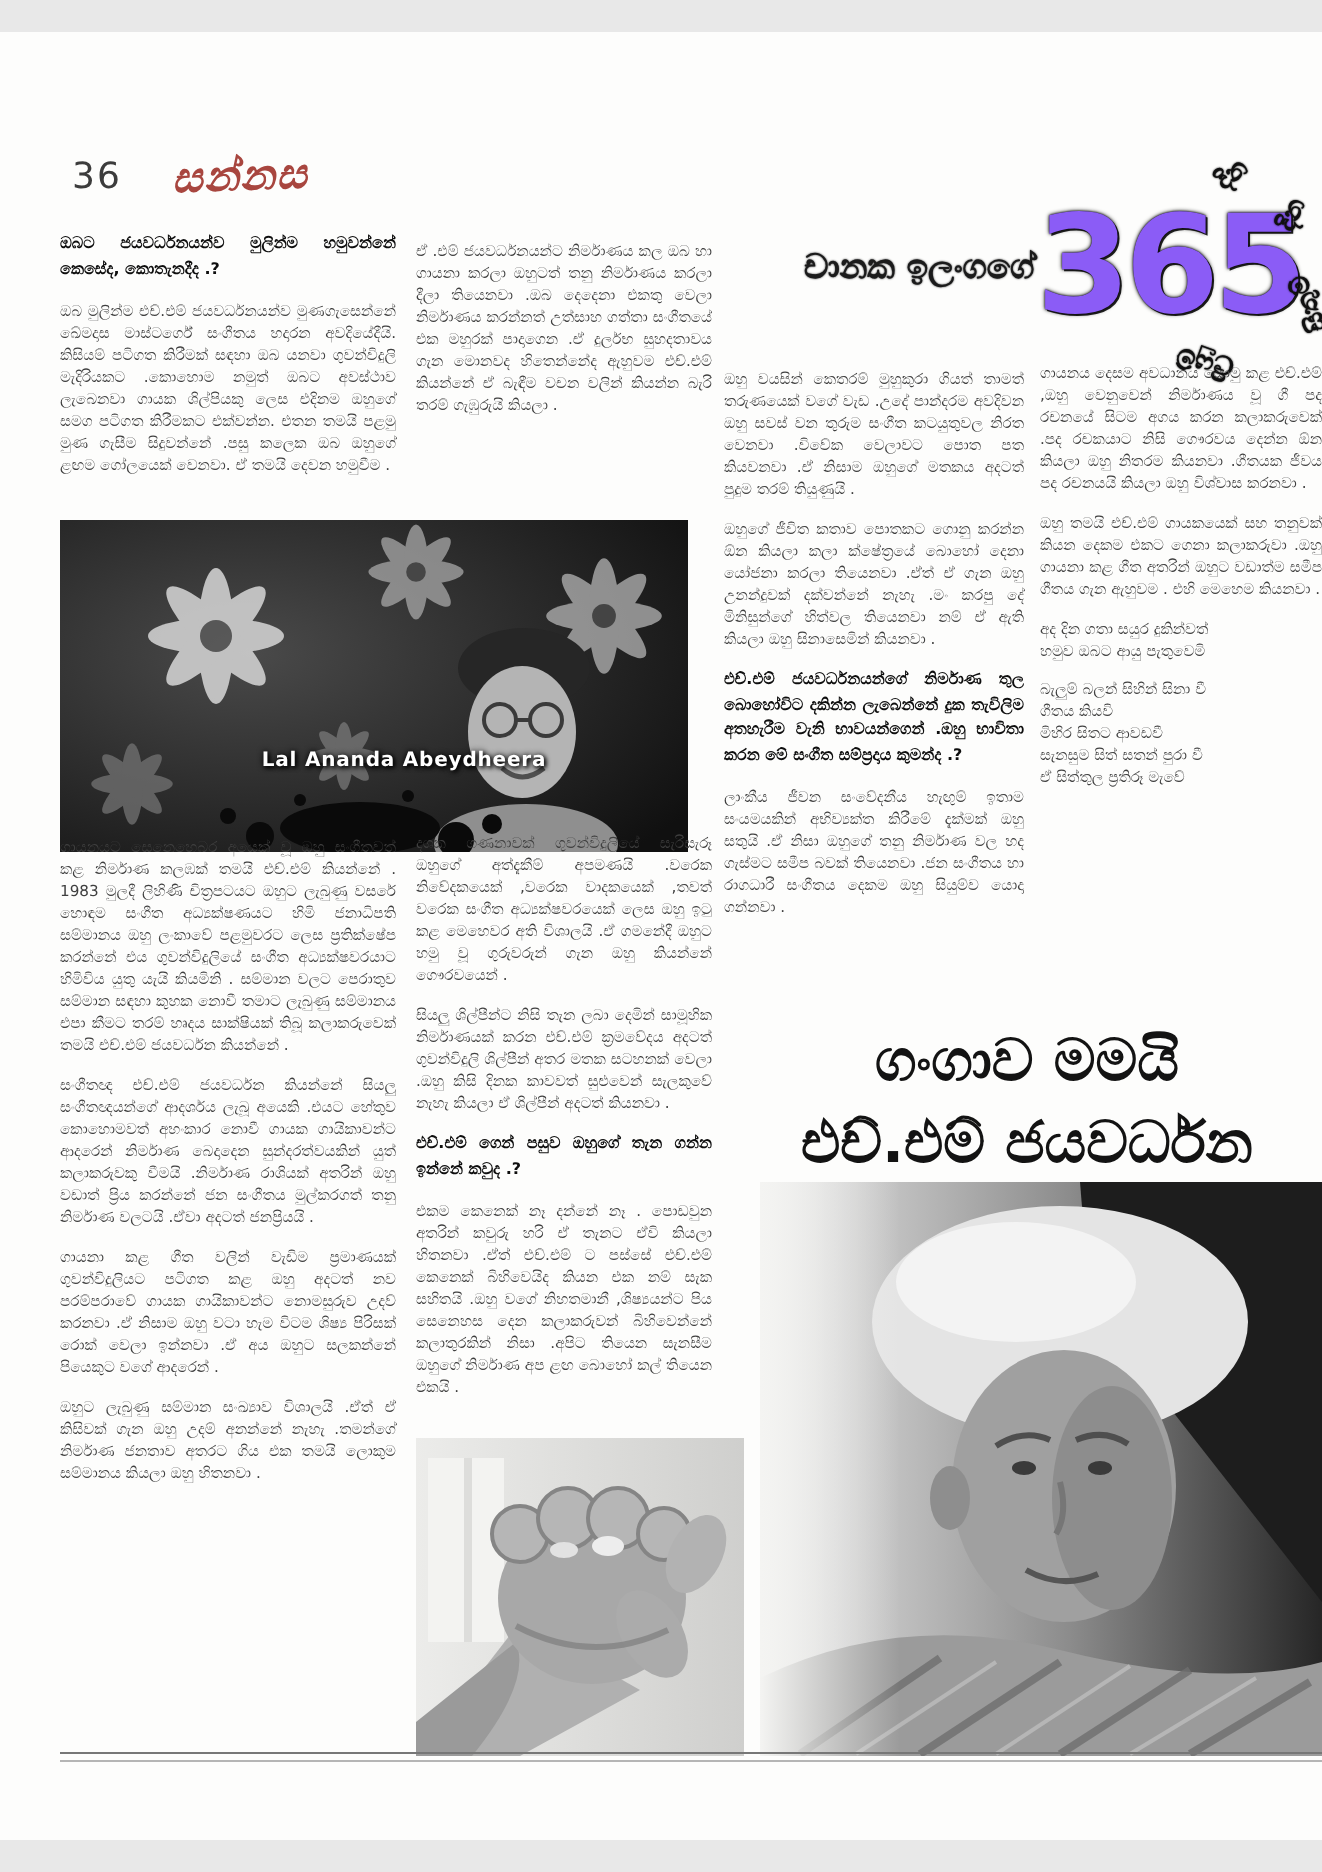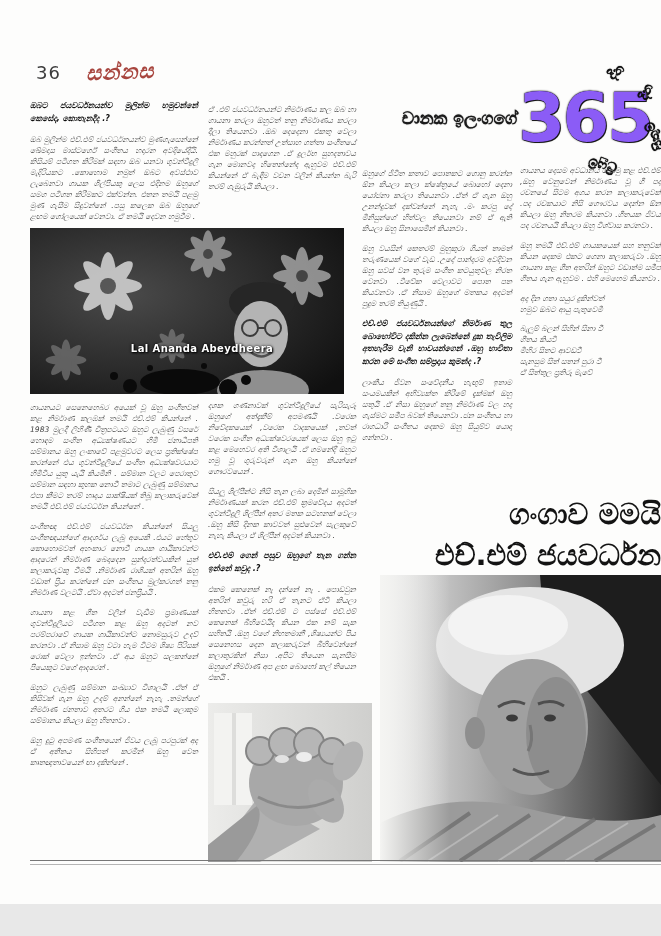--- a/index.html
+++ b/index.html
@@ -1,53 +1,53 @@
 <!DOCTYPE html>
 <html><head>
 <meta charset="utf-8">
 <style>
   html,body{margin:0;padding:0;background:#e8e8e8;}
-  #page{position:relative;width:661px;height:904px;background:#fdfdfc;margin:0 auto;
+  #page{position:relative;width:661px;height:904px;background:#fdfdfc;margin:16px auto;
         font-family:"DejaVu Sans","Liberation Sans",sans-serif;overflow:hidden;}
   
   .pagenum{position:absolute;left:36px;top:62px;font-size:18px;color:#3c3c3c;letter-spacing:1px;}
   .masthead{position:absolute;left:86px;top:60px;font-size:21px;font-style:italic;font-weight:bold;
             color:#a8463f;transform:rotate(-2deg);letter-spacing:1px;}
   .hdr-center{position:absolute;left:182px;top:64px;width:175px;text-align:center;}
   .hdr-issue{font-size:9.5px;font-weight:bold;letter-spacing:5px;color:#1e1e1e;}
   .hdr-rule{border:0;border-top:1.6px solid #3a3a3a;margin:3px 0 2px 0;}
   .hdr-site{font-size:8px;color:#555;letter-spacing:.5px;}
   
   .col{position:absolute;text-align:justify;font-size:7.6px;line-height:11px;color:#3f3f3f;}
-  .col p{margin:0 0 9px 0;font-style:italic;}
+  .col p{margin:0 0 9px 0;}
   .q-head{font-weight:bold;color:#0e0e0e;font-size:8px;line-height:12.5px;margin:0 0 10px 0;}
   .verse{margin:0 0 8px 0;}
   .verse p{margin:0;line-height:11px;text-align:left;}
   
   .badge{position:absolute;left:392px;top:76px;width:269px;height:100px;}
   .badge-prefix{position:absolute;left:10px;top:32px;font-size:17px;font-weight:bold;color:#1b1b1b;
                 text-shadow:0 0 1px #222;text-align:center;}
   .badge-num{position:absolute;left:126px;top:2px;font-size:68px;font-weight:bold;color:#8b5cf6;
              letter-spacing:-3px;text-shadow:0 0 1px #000,0 0 2px #111,1px 1px 0 #222;}
   .curve{position:absolute;font-size:13px;font-weight:bold;color:#101010;text-shadow:0 0 1px #000;}
   .curve-1{left:216px;top:-12px;transform:rotate(-38deg);}
   .curve-2{left:246px;top:8px;transform:rotate(-66deg);}
   .curve-3{left:248px;top:52px;transform:rotate(-112deg);}
   .curve-4{left:196px;top:82px;transform:rotate(-160deg);}
   
-  .photo1{position:absolute;left:30px;top:228px;width:314px;height:166px;}
+  .photo1{position:absolute;left:30px;top:244px;width:314px;height:166px;}
   .photo1 svg{display:block;width:100%;height:100%;}
   .photo1-caption{position:absolute;left:72px;top:115px;width:200px;text-align:center;
                   font-size:10px;font-weight:bold;color:#fff;letter-spacing:.4px;
                   text-shadow:1px 1px 2px #000,0 0 3px #000;}
   .photo2-face{position:absolute;left:380px;top:575px;width:281px;height:287px;}
   .photo2-hand{position:absolute;left:208px;top:703px;width:164px;height:159px;}
   .photo2-face svg,.photo2-hand svg{display:block;width:100%;height:100%;}
   
-  .headline{position:absolute;left:366px;top:494px;width:295px;text-align:right;z-index:3;}
+  .headline{position:absolute;left:366px;top:494px;width:295px;text-align:center;z-index:3;}
   .headline div{font-size:29px;font-weight:bold;color:#131313;line-height:41px;letter-spacing:0;}
   
   .bottom-rule{position:absolute;left:30px;top:860px;width:631px;height:3px;
                border-top:1px solid #777;border-bottom:1px solid #b5b5b5;}
   .colz{z-index:2;}
 </style>
 </head>
 <body>
 
 <div id="page">
@@ -129,40 +129,39 @@
       </g>
     </svg>
     <div class="photo1-caption">Lal Ananda Abeydheera</div>
   </div>
 
   <div class="col" style="left:30px;top:402px;width:168px;">
       <p>ගායනයට සෙනෙහෙබර අයෙක් වූ ඔහු සංගීතවත් කළ  නිර්මාණ කලඹක් තමයි එච්.එම් කියන්නේ . 1983 මුලදී ලිහිණි චිත්‍රපටයට ඔහුට ලැබුණු වසරේ හොඳම සංගීත අධ්‍යක්ෂණයට හිමි ජනාධිපති සම්මානය ඔහු ලංකාවේ පළමුවරට ලෙස ප්‍රතික්ෂේප කරන්නේ එය ගුවන්විදුලියේ සංගීත අධ්‍යක්ෂවරයාට හිමිවිය යුතු යැයි කියමිනි . සම්මාන වලට පෙරාතුව සම්මාන සඳහා කුහක නොවී තමාට ලැබුණු සම්මානය එපා කීමට තරම් හෘදය සාක්ෂියක් තිබූ කලාකරුවෙක් තමයි එච්.එම් ජයවර්ධන කියන්නේ .</p>
       <p>සංගීතඥ  එච්.එම් ජයවර්ධන කියන්නේ සියලු සංගීතඥයන්ගේ ආදර්ශය ලැබූ අයෙකි .එයට හේතුව කොහොමවත් අහංකාර නොවී ගායක ගායිකාවන්ට ආදරෙන් නිර්මාණ බෙදාදෙන සුන්දරත්වයකින් යුත් කලාකරුවකු වීමයි .නිර්මාණ රාශියක් අතරින් ඔහු වඩාත් ප්‍රිය කරන්නේ ජන සංගීතය මුල්කරගත් තනු නිර්මාණ වලටයි .ඒවා අදටත් ජනප්‍රියයි .</p>
       <p>ගායනා කළ ගීත වලින් වැඩිම ප්‍රමාණයක් ගුවන්විදුලියට පටිගත කළ ඔහු අදටත් නව පරම්පරාවේ ගායක ගායිකාවන්ට නොමසුරුව උදව් කරනවා .ඒ නිසාම ඔහු වටා හැම විටම ශිෂ්‍ය පිරිසක් රොක් වෙලා ඉන්නවා .ඒ අය ඔහුට සලකන්නේ පියෙකුට වගේ ආදරෙන් .</p>
       <p>ඔහුට ලැබුණු සම්මාන සංඛ්‍යාව විශාලයි .ඒත් ඒ කිසිවක් ගැන ඔහු උදම් අනන්නේ නැහැ .තමන්ගේ නිර්මාණ ජනතාව අතරට ගිය එක තමයි ලොකුම සම්මානය කියලා ඔහු හිතනවා .</p>
-      <p>ඔහු දුටු අපමණ සංගීතයෙන් ජීවය ලැබූ පරපුරක් අද ඒ අතීතය සිහිපත් කරමින් ඔහු වෙත කෘතඥතාවයෙන් ඟා දකින්නේ .</p>
     </div>
 
   <div class="col" style="left:208px;top:104px;width:148px;">
     <p>ඒ .එම් ජයවර්ධනයන්ට නිර්මාණය කල ඔබ හා ගායනා කරලා ඔහුටත් තනු නිර්මාණය කරලා දීලා තියෙනවා .ඔබ දෙදෙනා එකතු වෙලා නිර්මාණය කරන්නත් උත්සාහ ගත්තා සංගීතයේ එක මහුරක් පාදාගෙන .ඒ දුර්ලභ සුහදතාවය ගැන මොනවද හිතෙන්නේද ඇහුවම එච්.එම් කියන්නේ ඒ බැඳීම වචන වලින් කියන්න බැරි තරම් ගැඹුරුයි කියලා .</p>
   </div>
 
   <div class="col colz" style="left:208px;top:400px;width:148px;">
     <div>
         <p>දශක ගණනාවක් ගුවන්විදුලියේ සැරිසැරූ ඔහුගේ අත්දැකීම් අපමණයි .වරෙක නිවේදකයෙක් ,වරෙක වාදකයෙක් ,තවත් වරෙක සංගීත අධ්‍යක්ෂවරයෙක් ලෙස ඔහු ඉටු කළ මෙහෙවර අති විශාලයි .ඒ ගමනේදී ඔහුට හමු වූ ගුරුවරුන් ගැන ඔහු කියන්නේ ගෞරවයෙන් .</p>
         <p>සියලු ශිල්පීන්ට නිසි තැන ලබා දෙමින් සාමූහික නිර්මාණයක් කරන එච්.එම් ක්‍රමවේදය අදටත් ගුවන්විදුලි ශිල්පීන් අතර මතක සටහනක් වෙලා .ඔහු කිසි දිනක කාවවත් සුළුවෙන් සැලකුවේ නැහැ කියලා ඒ ශිල්පීන් අදටත් කියනවා .</p>
       </div>
     <p class="q-head">එච්.එම් ගෙන් පසුව ඔහුගේ තැන ගන්න ඉන්නේ කවුද .?</p>
     <p>එකම කෙනෙක් නෑ දන්නේ නෑ . පොඩවුන අතරින් කවුරු හරි ඒ තැනට ඒවි කියලා හිතනවා .ඒත් එච්.එම් ට පස්සේ එච්.එම් කෙනෙක් බිහිවෙයිද කියන එක නම් සැක සහිතයි .ඔහු වගේ නිහතමානී ,ශිෂ්‍යයන්ට පිය සෙනෙහස දෙන කලාකරුවන් බිහිවෙන්නේ කලාතුරකින් නිසා .අපිට තියෙන සැනසීම ඔහුගේ නිර්මාණ අප ළඟ බොහෝ කල් තියෙන එකයි .</p>
   </div>
 
   <div class="col" style="left:362px;top:168px;width:150px;">
     <div>
+        <p>ඔහු වයසින් කෙතරම් මුහුකුරා ගියත් තාමත් තරුණයෙක් වගේ වැඩ .උදේ පාන්දරම අවදිවන ඔහු සවස් වන තුරුම සංගීත කටයුතුවල නිරත වෙනවා .විවේක වෙලාවට පොත පත කියවනවා .ඒ නිසාම ඔහුගේ මතකය අදටත් පුදුම තරම් තියුණුයි .</p>
         <p>ඔහුගේ ජීවිත කතාව පොතකට ගොනු කරන්න ඕන කියලා කලා ක්ෂේත්‍රයේ බොහෝ දෙනා යෝජනා කරලා තියෙනවා .ඒත් ඒ ගැන ඔහු උනන්දුවක් දක්වන්නේ නැහැ .මං කරපු දේ මිනිසුන්ගේ හිත්වල තියෙනවා නම් ඒ ඇති කියලා ඔහු සිනාසෙමින් කියනවා .</p>
-        <p>ඔහු වයසින් කෙතරම් මුහුකුරා ගියත් තාමත් තරුණයෙක් වගේ වැඩ .උදේ පාන්දරම අවදිවන ඔහු සවස් වන තුරුම සංගීත කටයුතුවල නිරත වෙනවා .විවේක වෙලාවට පොත පත කියවනවා .ඒ නිසාම ඔහුගේ මතකය අදටත් පුදුම තරම් තියුණුයි .</p>
       </div>
     <p class="q-head">එච්.එම් ජයවර්ධනයන්ගේ නිර්මාණ තුල බොහෝවිට දකින්න ලැබෙන්නේ දුක තැවිලිම අතහැරීම වැනි භාවයන්ගෙන් .ඔහු භාවිතා කරන මේ සංගීත සම්ප්‍රදාය කුමන්ද .?</p>
     <p>ලාංකීය ජීවන සංවේදනීය හැඟුම්  ඉතාම සංයමයකින් අභිව්‍යක්ත කිරීමේ දැක්මක් ඔහු සතුයි .ඒ නිසා ඔහුගේ තනු නිර්මාණ වල හද ගැස්මට සමීප බවක් තියෙනවා .ජන සංගීතය හා රාගධාරී සංගීතය දෙකම ඔහු සියුම්ව යොදා ගන්නවා .</p>
   </div>
 
   <div class="col" style="left:520px;top:165px;width:141px;">
     <div>
         <p>ගායනය දෙසම අවධානය යොමු කළ එච්.එම් ,ඔහු වෙනුවෙන් නිර්මාණය වූ ගී පද රචනයේ සිටම අගය කරන කලාකරුවෙක් .පද රචකයාට නිසි ගෞරවය දෙන්න ඕන කියලා ඔහු නිතරම කියනවා .ගීතයක ජීවය පද රචනයයි කියලා ඔහු විශ්වාස කරනවා .</p>
         <p>ඔහු තමයි එච්.එම් ගායකයෙක් සහ තනුවක් කියන දෙකම එකට ගෙනා කලාකරුවා .ඔහු ගායනා කළ ගීත අතරින් ඔහුට වඩාත්ම සමීප ගීතය ගැන ඇහුවම . එහි මෙහෙම කියනවා .</p>
       </div>

